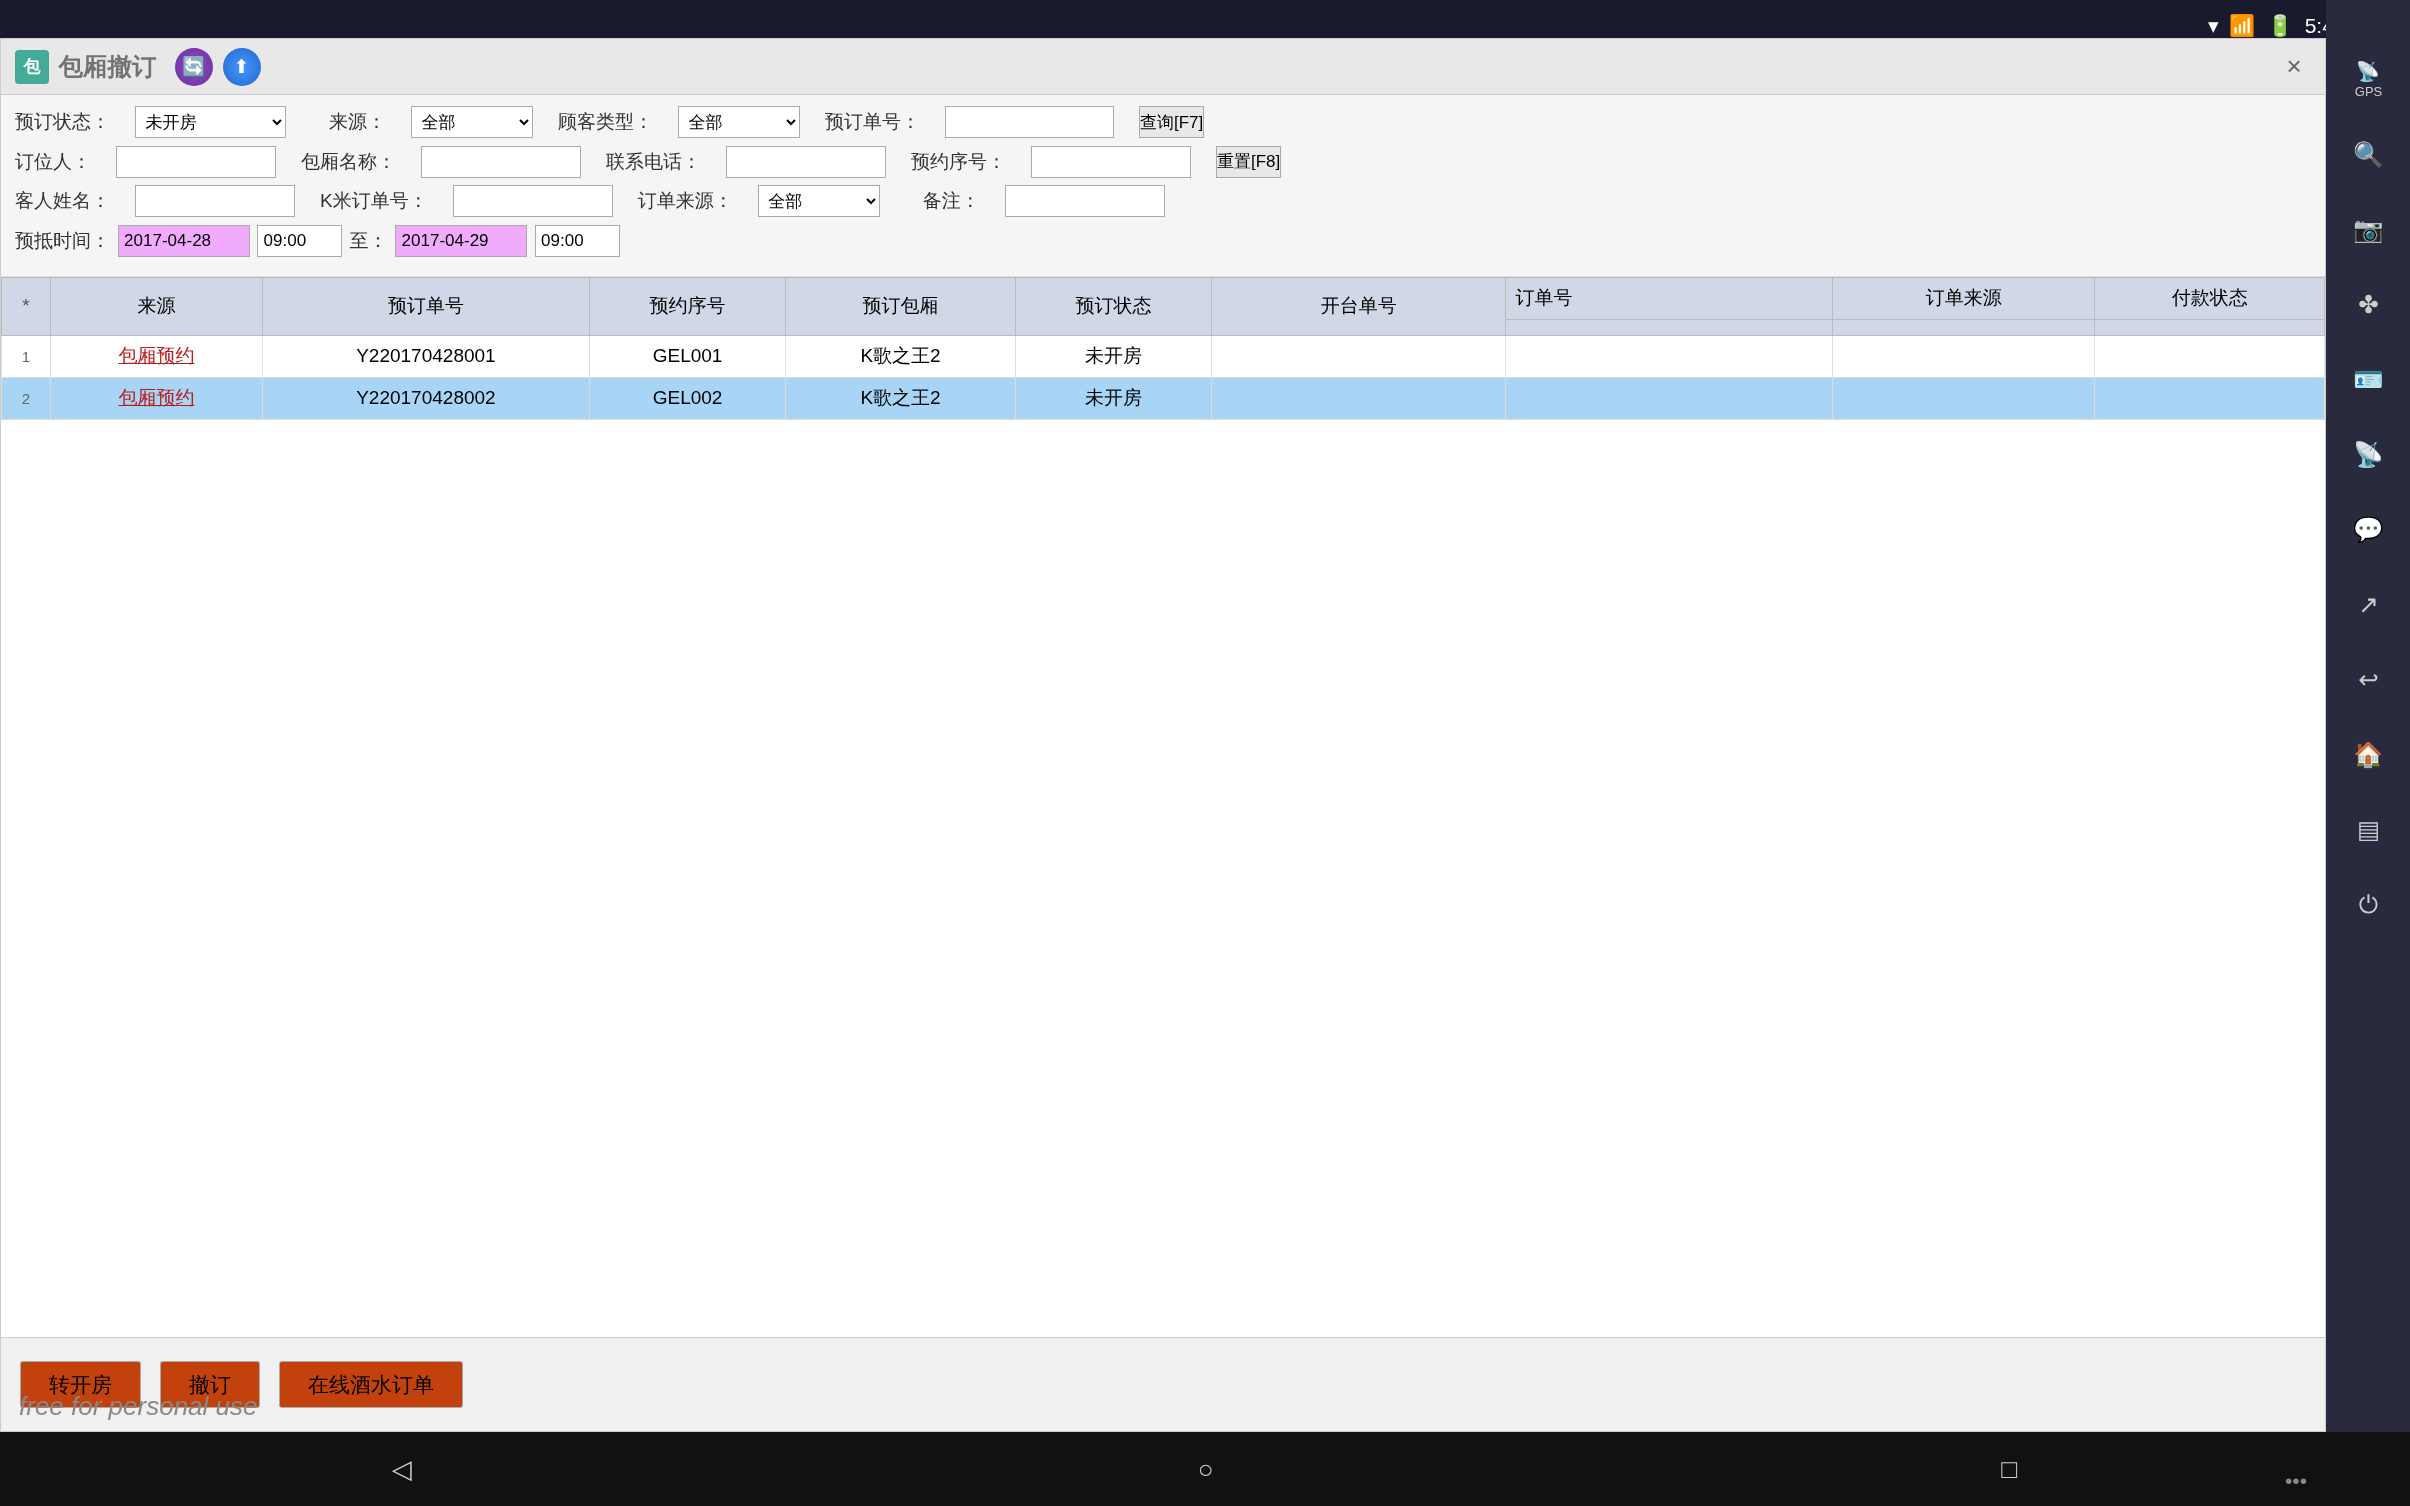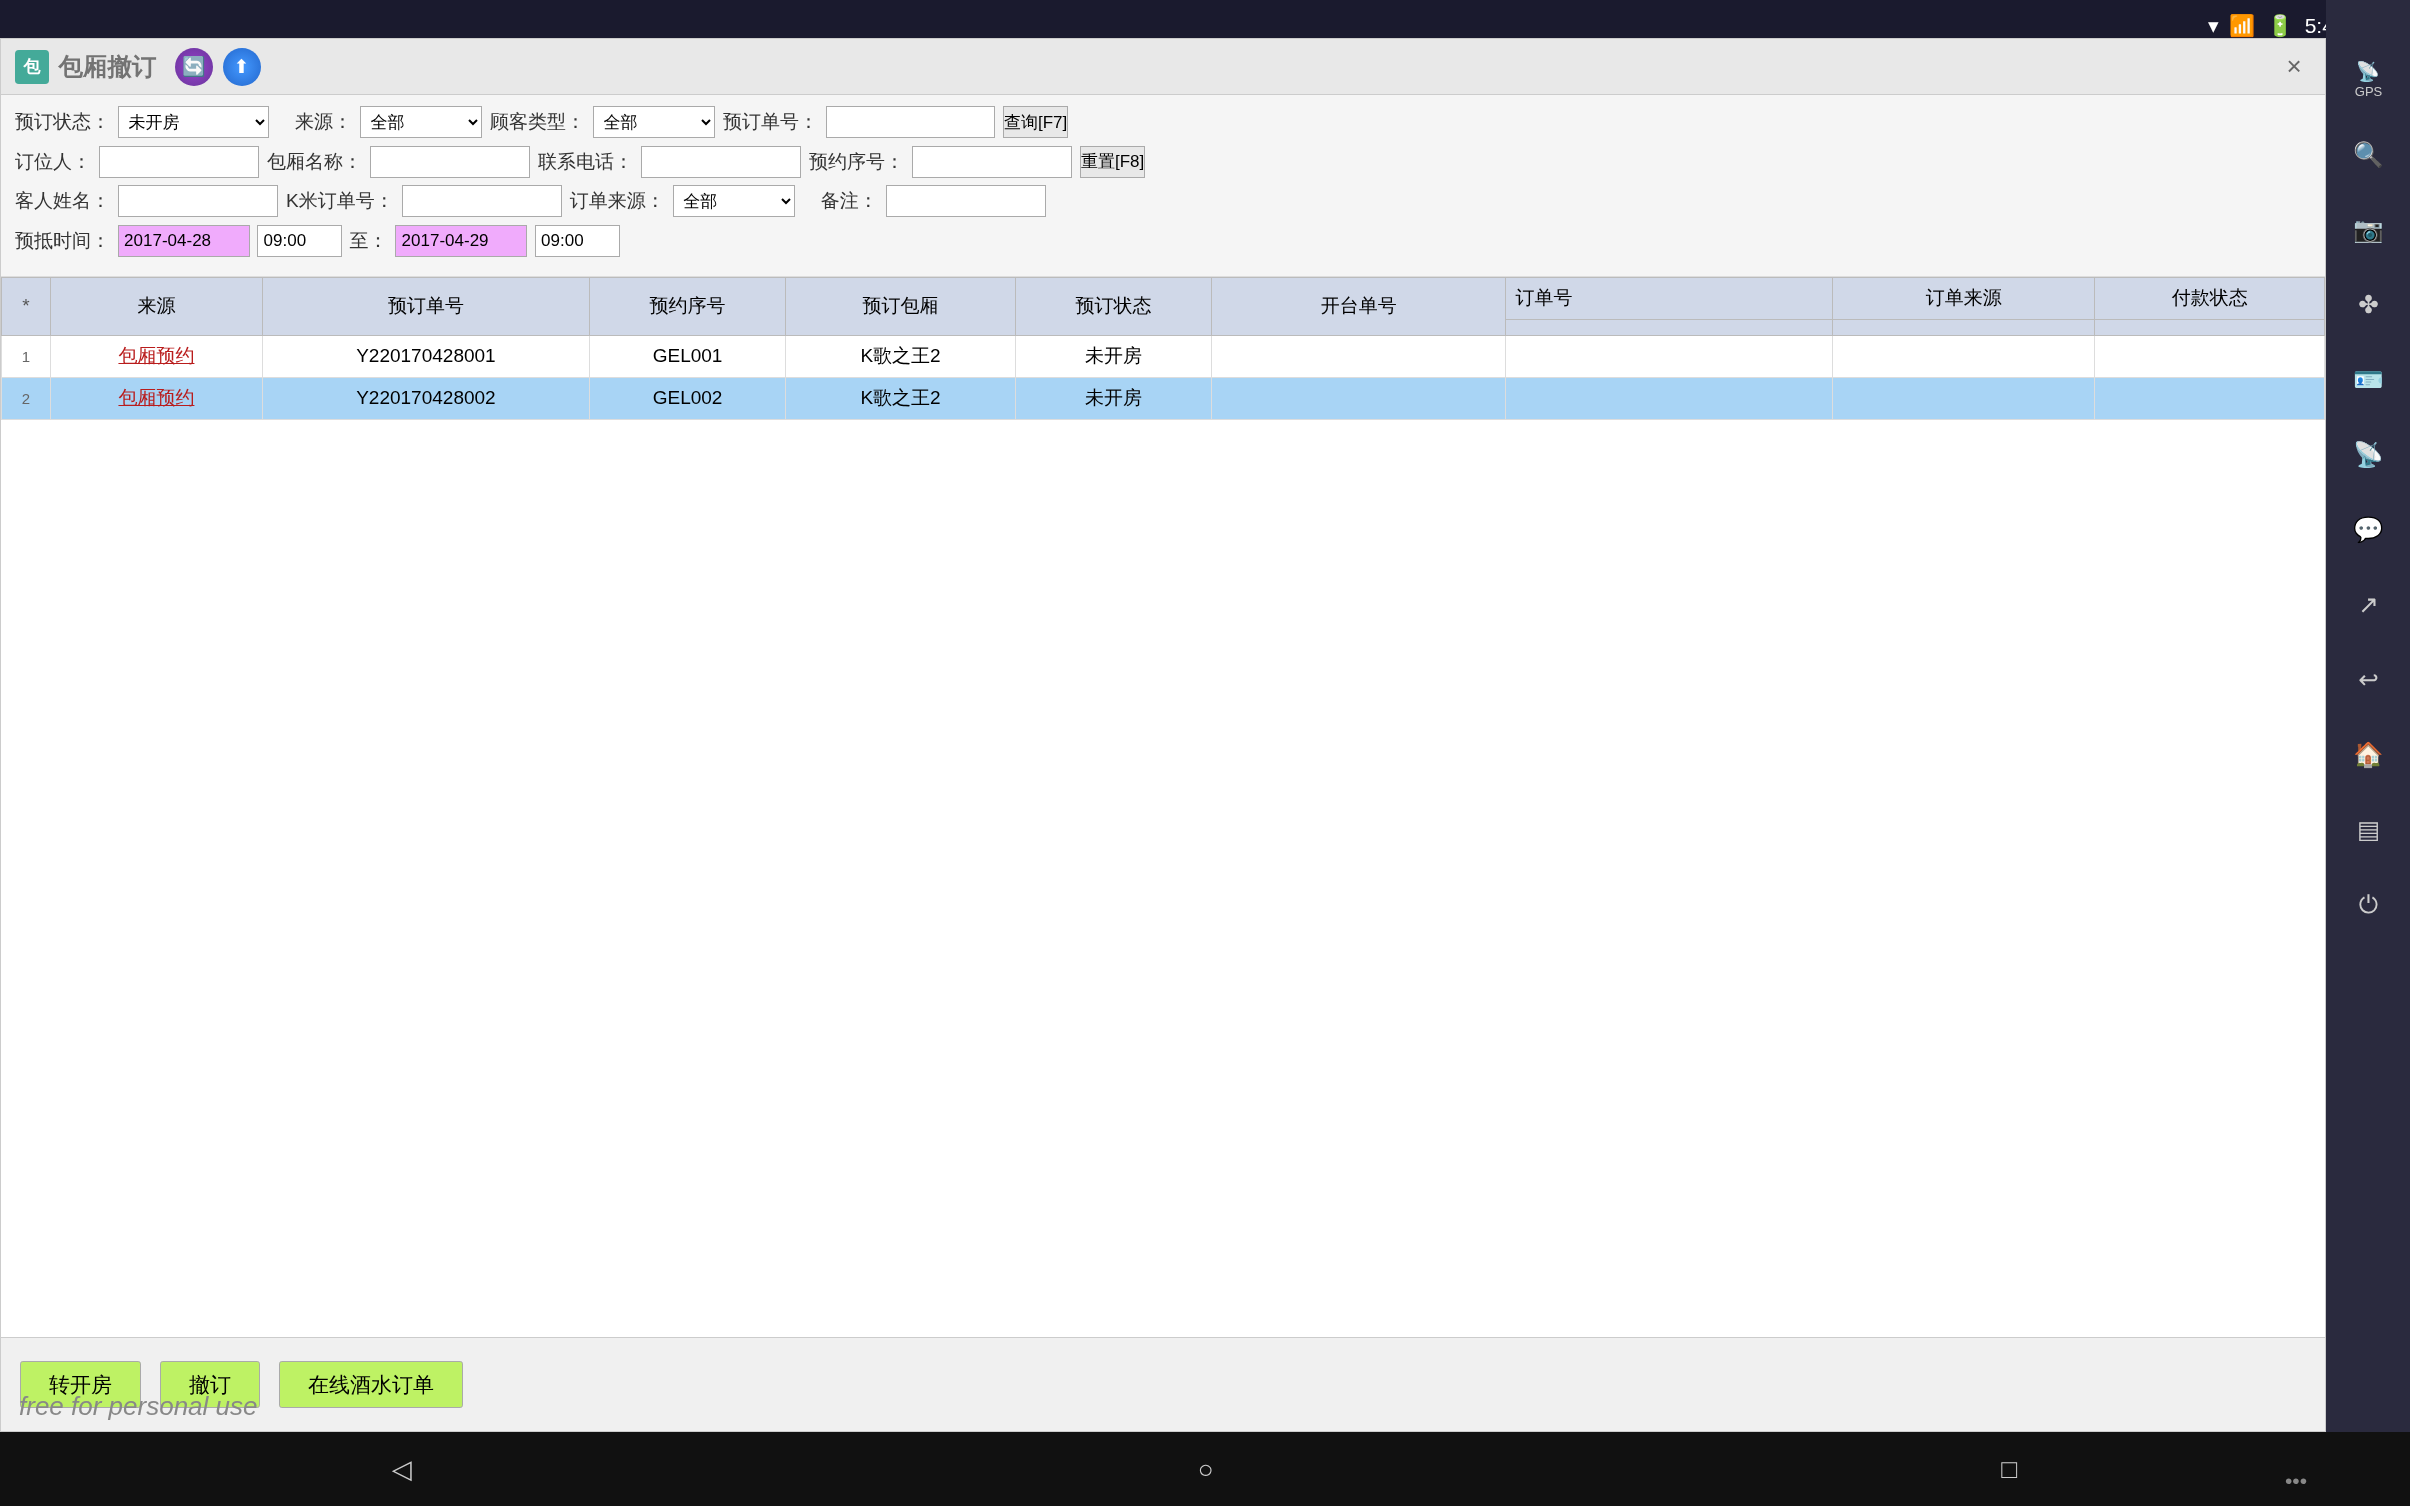--- a/index.html
+++ b/index.html
@@ -128,21 +128,21 @@
     .form-area {
       background: #f5f5f5;
       padding: 11.3px 14px;
       border-bottom: 0.9px solid #ddd;
     }
 
     .form-row {
       display: flex;
       align-items: center;
       margin-bottom: 7.5px;
-      gap: 8px;
+      gap: 25px;
     }
 
     .form-label {
       font-size: 19px;
       color: #333;
       white-space: nowrap;
       min-width: 75px;
       text-align: right;
     }
 
@@ -270,21 +270,21 @@
       display: flex;
       align-items: center;
       padding: 0 19px;
       gap: 19px;
     }
 
     .bottom-btn {
       height: 47px;
       padding: 0 28px;
       border: 0.9px solid #aaa;
-      background: #bef264;
+      background: #c2410c;
       font-size: 21px;
       cursor: pointer;
       border-radius: 2.8px;
     }
 
     
     .android-nav {
       position: absolute;
       bottom: 0;
       left: 0;

